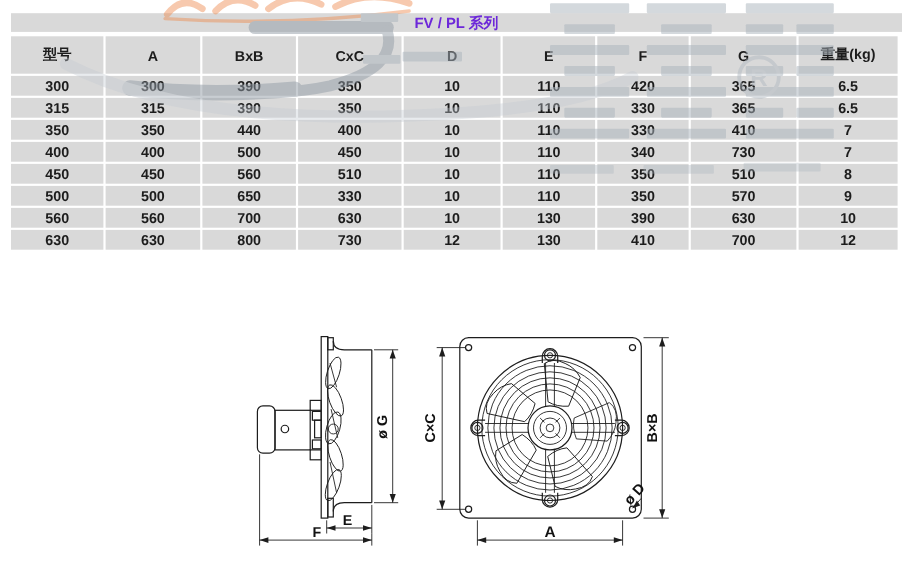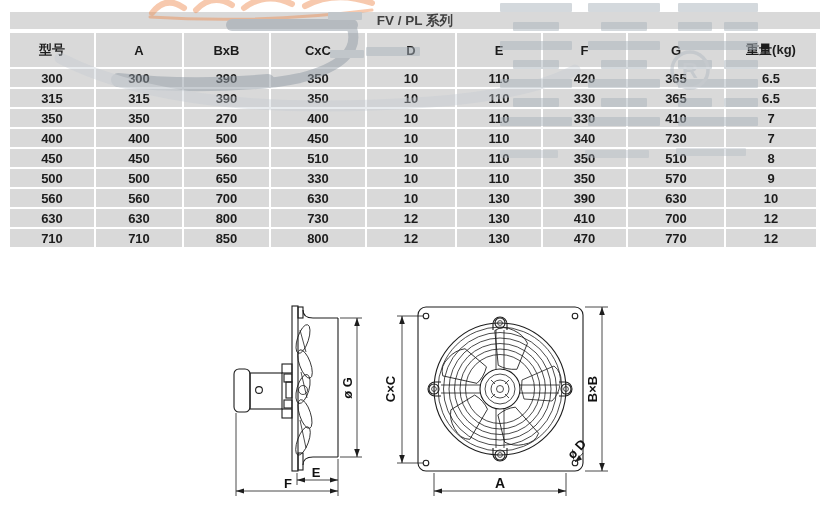--- a/index.html
+++ b/index.html
@@ -1,21 +1,21 @@
 <!DOCTYPE html>
 <html><head>
 <meta charset="utf-8">
 <style>
   html,body{margin:0;padding:0;background:#fff;}
   .stage{position:relative;width:830px;height:519px;background:#ffffff;overflow:hidden;
          font-family:"Liberation Sans",sans-serif;}
   
   .table-wrap{position:absolute;left:10px;top:12px;width:810px;z-index:2;}
   .title-bar{width:810px;height:17px;background:#d9d9d9;text-align:center;
-             font-size:13.5px;font-weight:bold;color:#404040;line-height:17px;margin-bottom:2px;}
+             font-size:13.5px;font-weight:bold;color:#6d28d9;line-height:17px;margin-bottom:2px;}
   table.spec{border-collapse:separate;border-spacing:2px 2px;width:810px;table-layout:fixed;
              margin-left:-2px;}
   table.spec th, table.spec td{background:#d9d9d9;text-align:center;vertical-align:middle;
              font-size:13px;font-weight:bold;color:#1c1c1c;padding:0;}
   table.spec th{height:34px;}
   table.spec td{height:18px;}
   
   svg.layer{position:absolute;left:0;top:0;width:830px;height:519px;}
   #drawing{z-index:1;}
   #watermark{z-index:3;pointer-events:none;opacity:.5;}
@@ -216,21 +216,21 @@
             <td>350</td>
             <td>10</td>
             <td>110</td>
             <td>330</td>
             <td>365</td>
             <td>6.5</td>
           </tr>
           <tr>
             <td>350</td>
             <td>350</td>
-            <td>270</td>
+            <td>440</td>
             <td>400</td>
             <td>10</td>
             <td>110</td>
             <td>330</td>
             <td>410</td>
             <td>7</td>
           </tr>
           <tr>
             <td>400</td>
             <td>400</td>
@@ -277,31 +277,20 @@
           </tr>
           <tr>
             <td>630</td>
             <td>630</td>
             <td>800</td>
             <td>730</td>
             <td>12</td>
             <td>130</td>
             <td>410</td>
             <td>700</td>
-            <td>12</td>
-          </tr>
-          <tr>
-            <td>710</td>
-            <td>710</td>
-            <td>850</td>
-            <td>800</td>
-            <td>12</td>
-            <td>130</td>
-            <td>470</td>
-            <td>770</td>
             <td>12</td>
           </tr>
         </tbody>
     </table>
   </div>
 
   <svg id="watermark" class="layer" viewBox="0 0 830 519">
 
     <g stroke="#ee8a4d" stroke-width="6" fill="none" stroke-linecap="round" opacity="0.9">
       <path d="M152,13 Q166,-5 184,8"></path>

